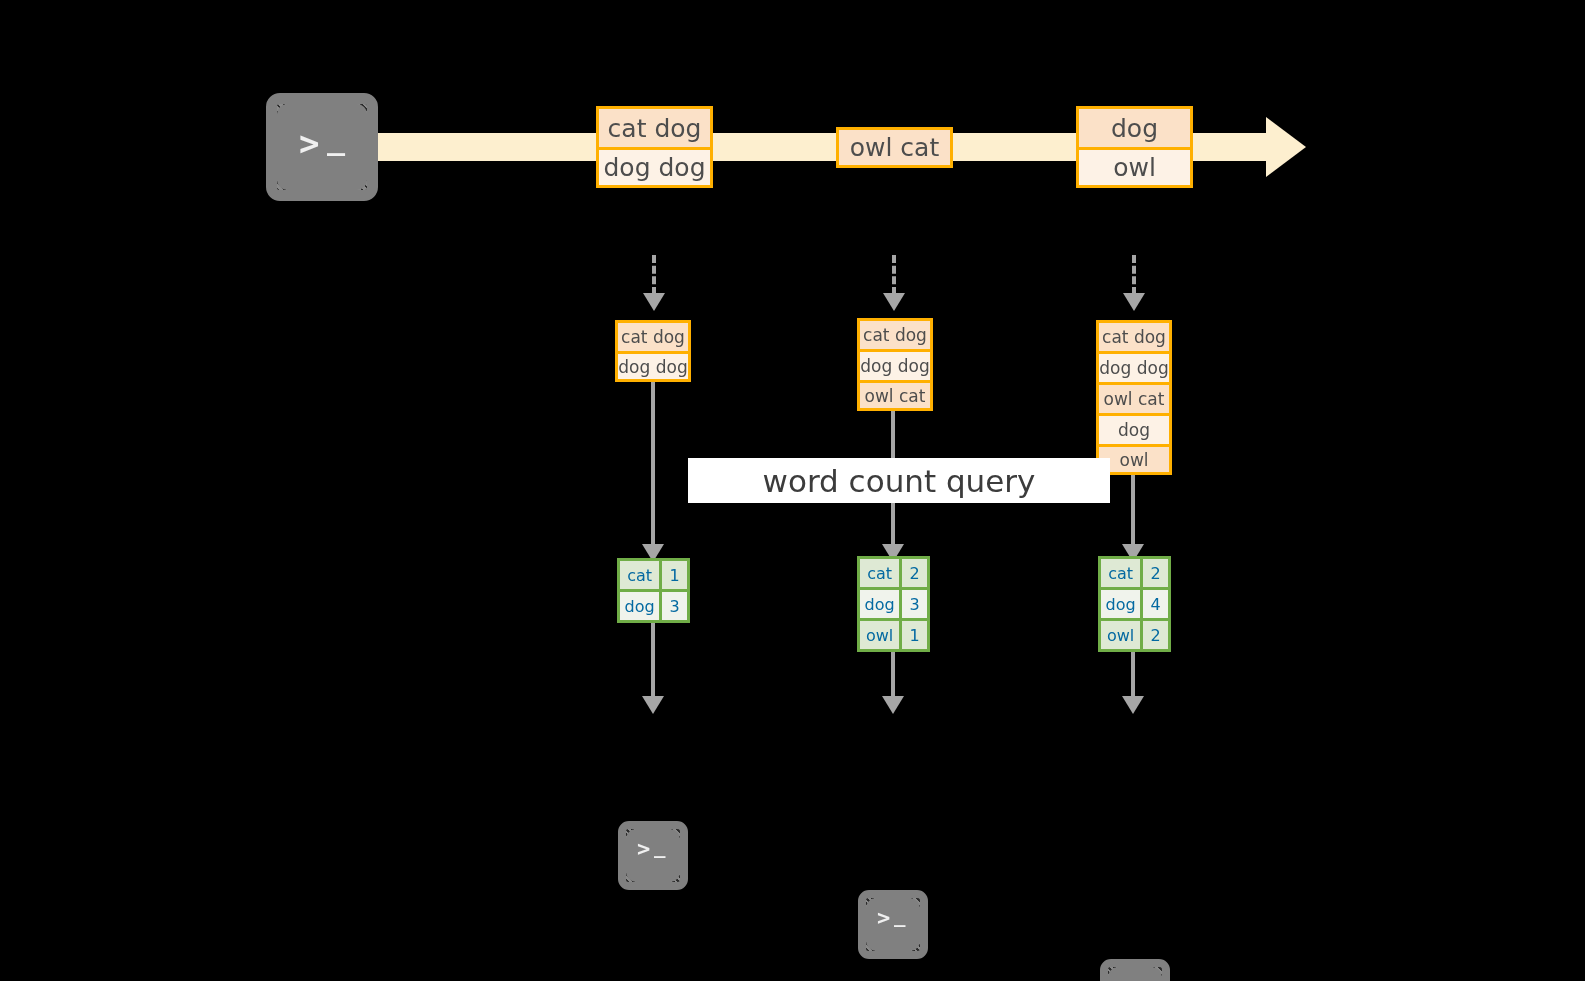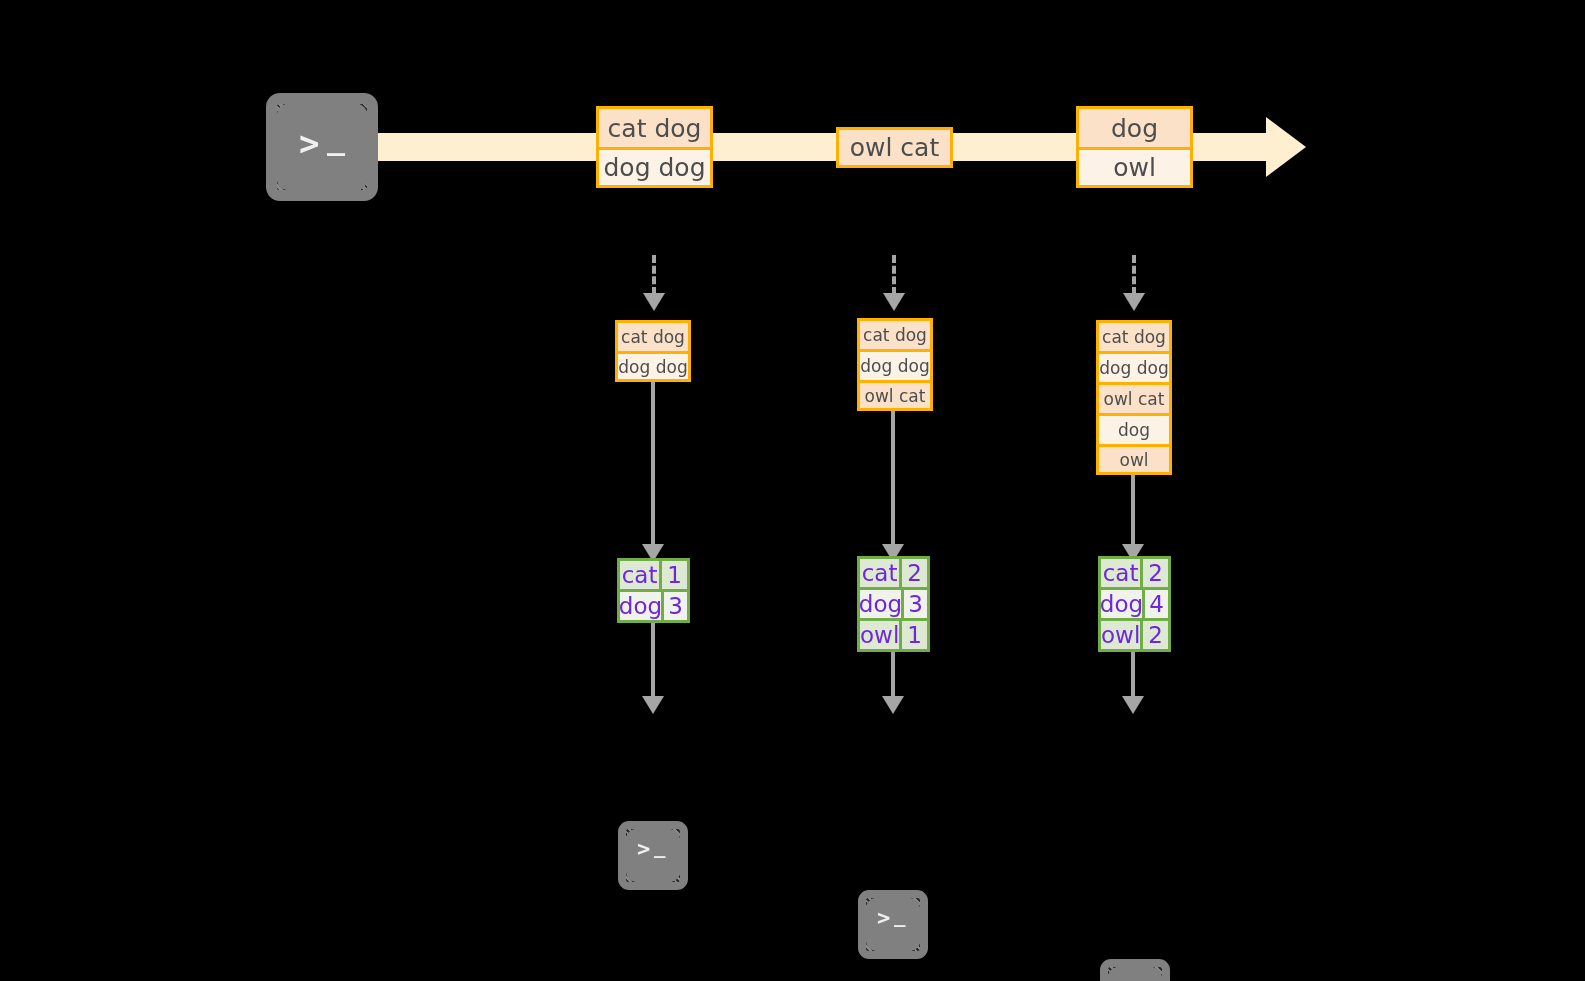--- a/index.html
+++ b/index.html
@@ -102,22 +102,22 @@
   .grow {
     display: flex;
     flex: 1 1 auto;
     border-bottom: 3px solid #70AD47;
   }
   .grow:last-child { border-bottom: 0; }
   .gcell {
     box-sizing: border-box;
     display: flex;
     align-items: center;
-    color: #6d28d9;
-    font-size: 23px;
+    color: #0369a1;
+    font-size: 16px;
     white-space: nowrap;
     text-align: center;
   }
   .gcell.key {
     justify-content: center;
     border-right: 3px solid #70AD47;
   }
   .gcell.val {
     justify-content: center;
   }
@@ -209,20 +209,23 @@
 
   <div class="abs vline" style="left:651px; top:382px; height:165px;"></div>
   <div class="abs ahead" style="left:642px; top:544px;"></div>
 
   <div class="abs vline" style="left:891px; top:411px; height:136px;"></div>
   <div class="abs ahead" style="left:882px; top:544px;"></div>
 
   <div class="abs vline" style="left:1131px; top:475px; height:72px;"></div>
   <div class="abs ahead" style="left:1122px; top:544px;"></div>
 
+  <div class="abs band" style="left:688px; top:458px; width:422px; height:45px;">
+    <span class="band-text">word count query</span>
+  </div>
 
   <div class="abs gtable" style="left:617px; top:558px; width:73px; height:65px;">
     <div class="grow shade">
       <div class="gcell key" style="width:44px;">cat</div>
       <div class="gcell val" style="width:26px;">1</div>
     </div>
     <div class="grow plain">
       <div class="gcell key" style="width:44px;">dog</div>
       <div class="gcell val" style="width:26px;">3</div>
     </div>

